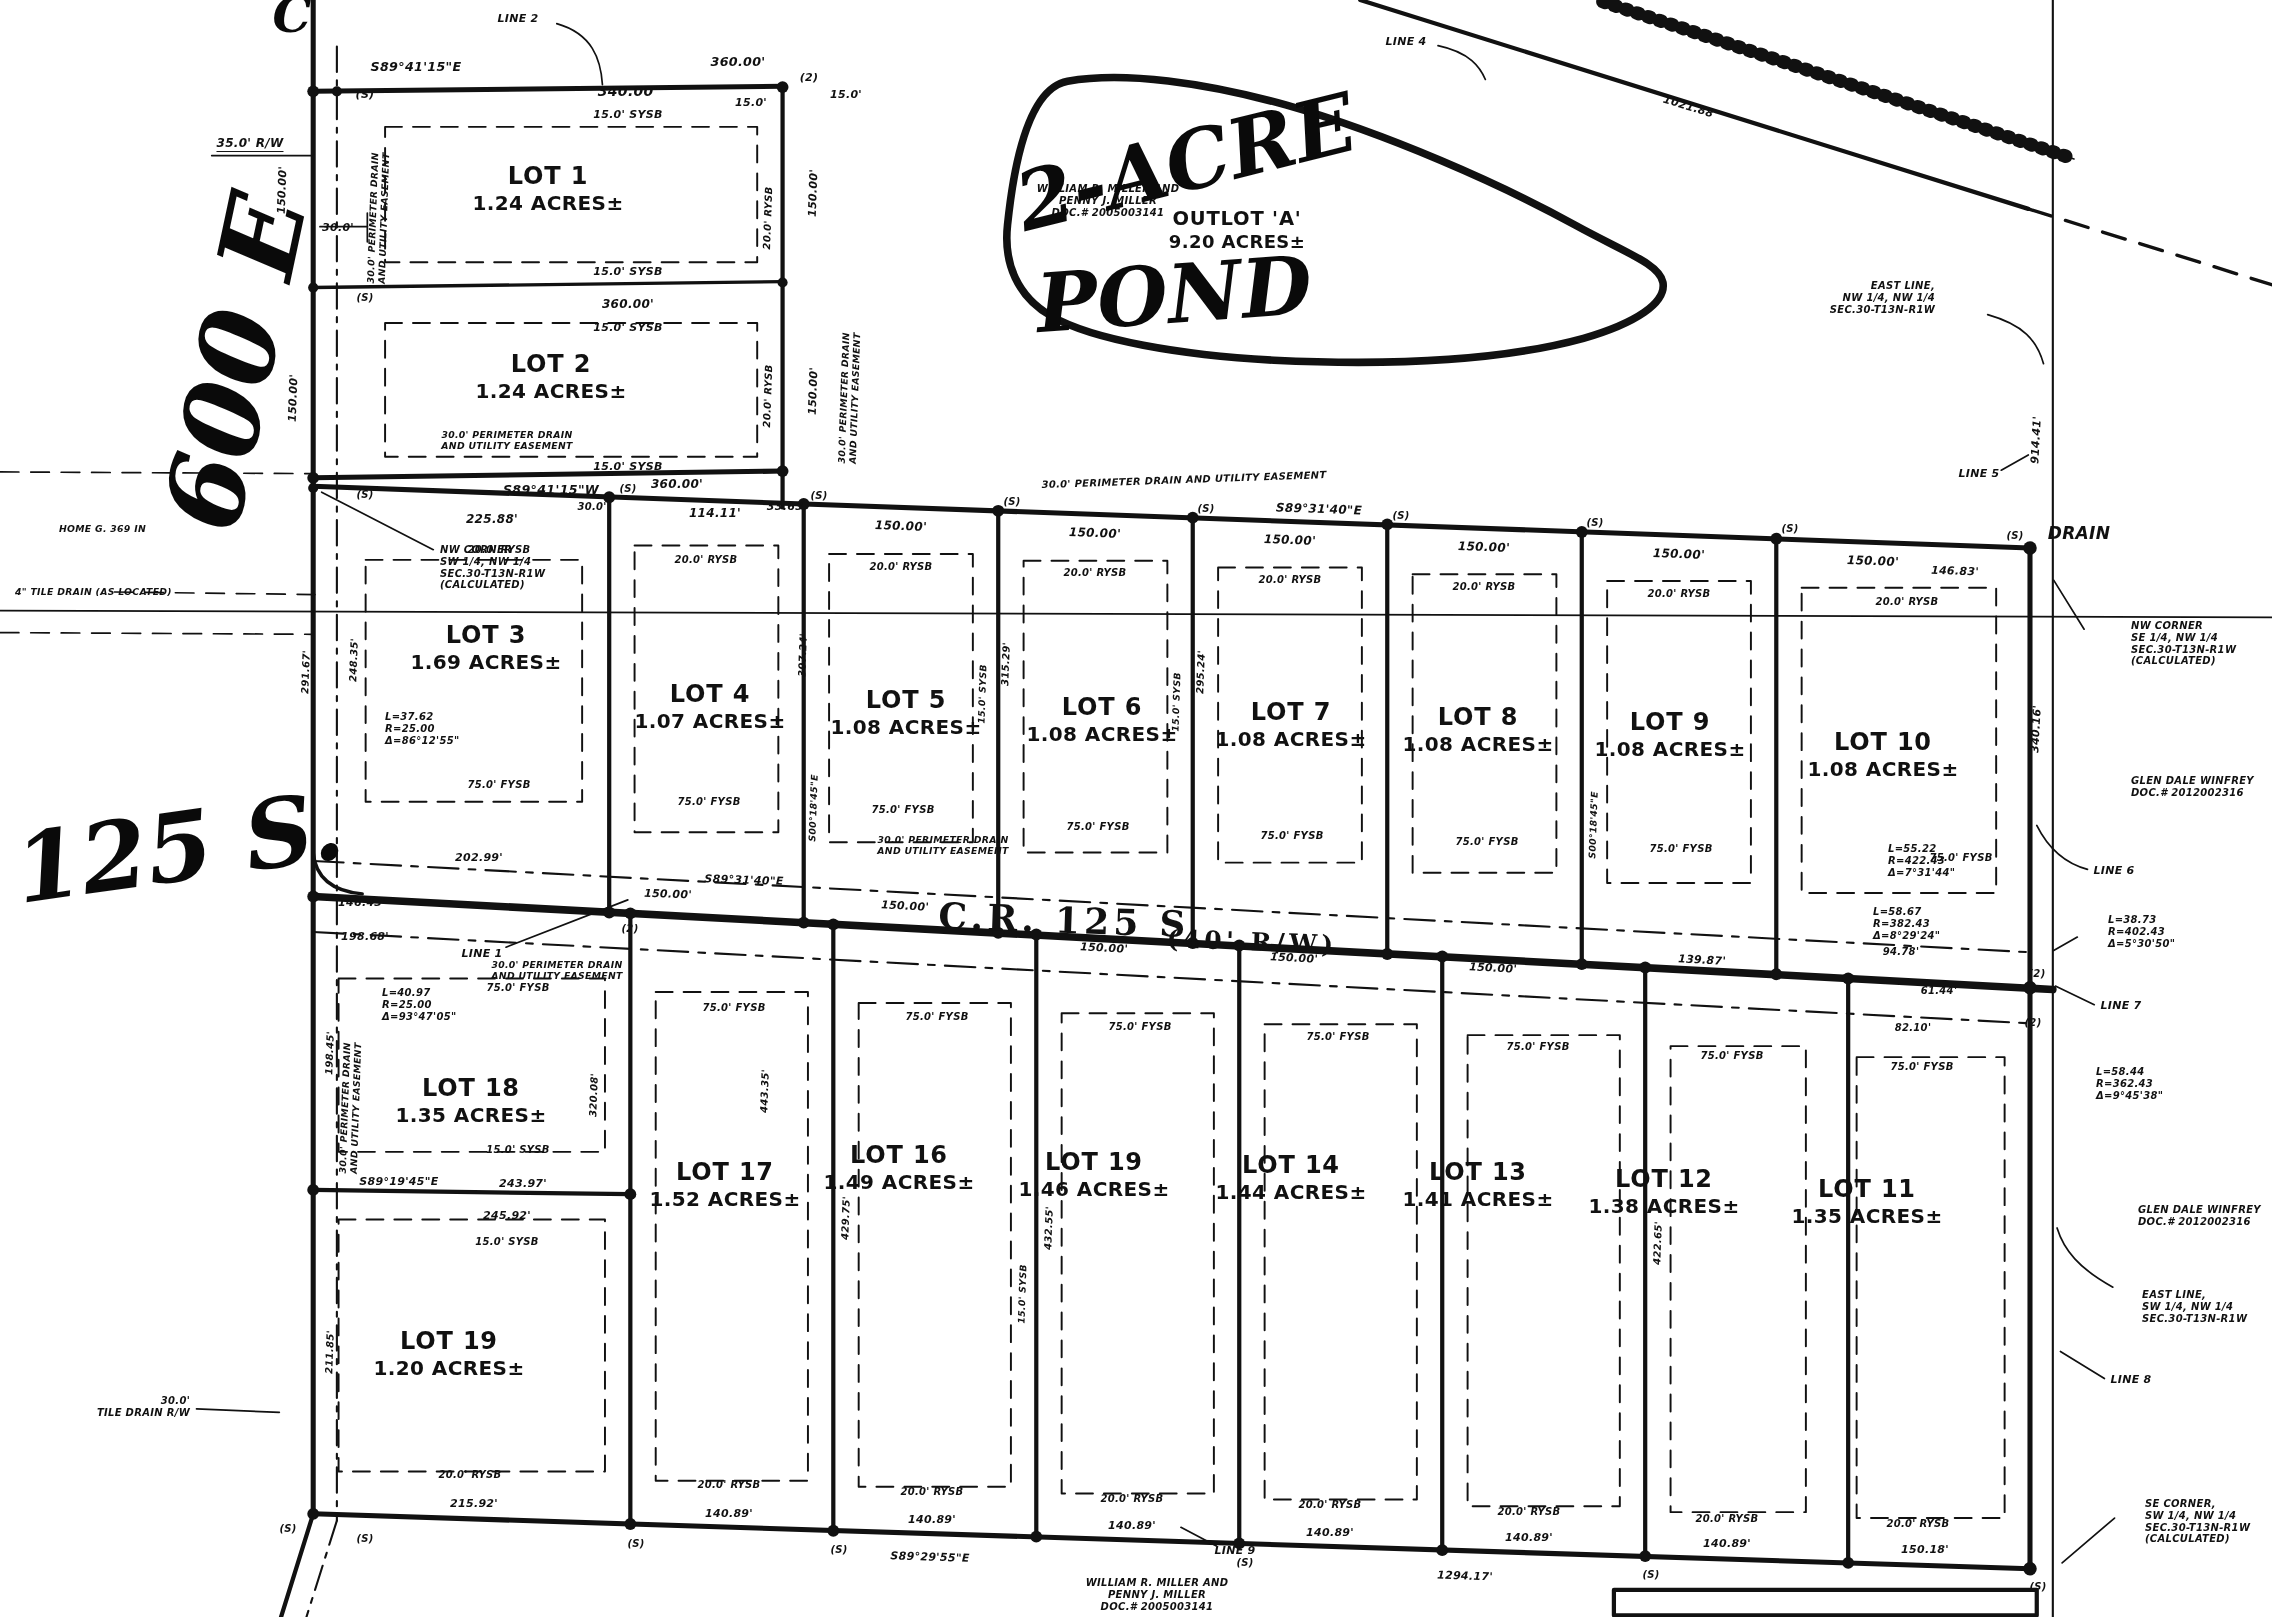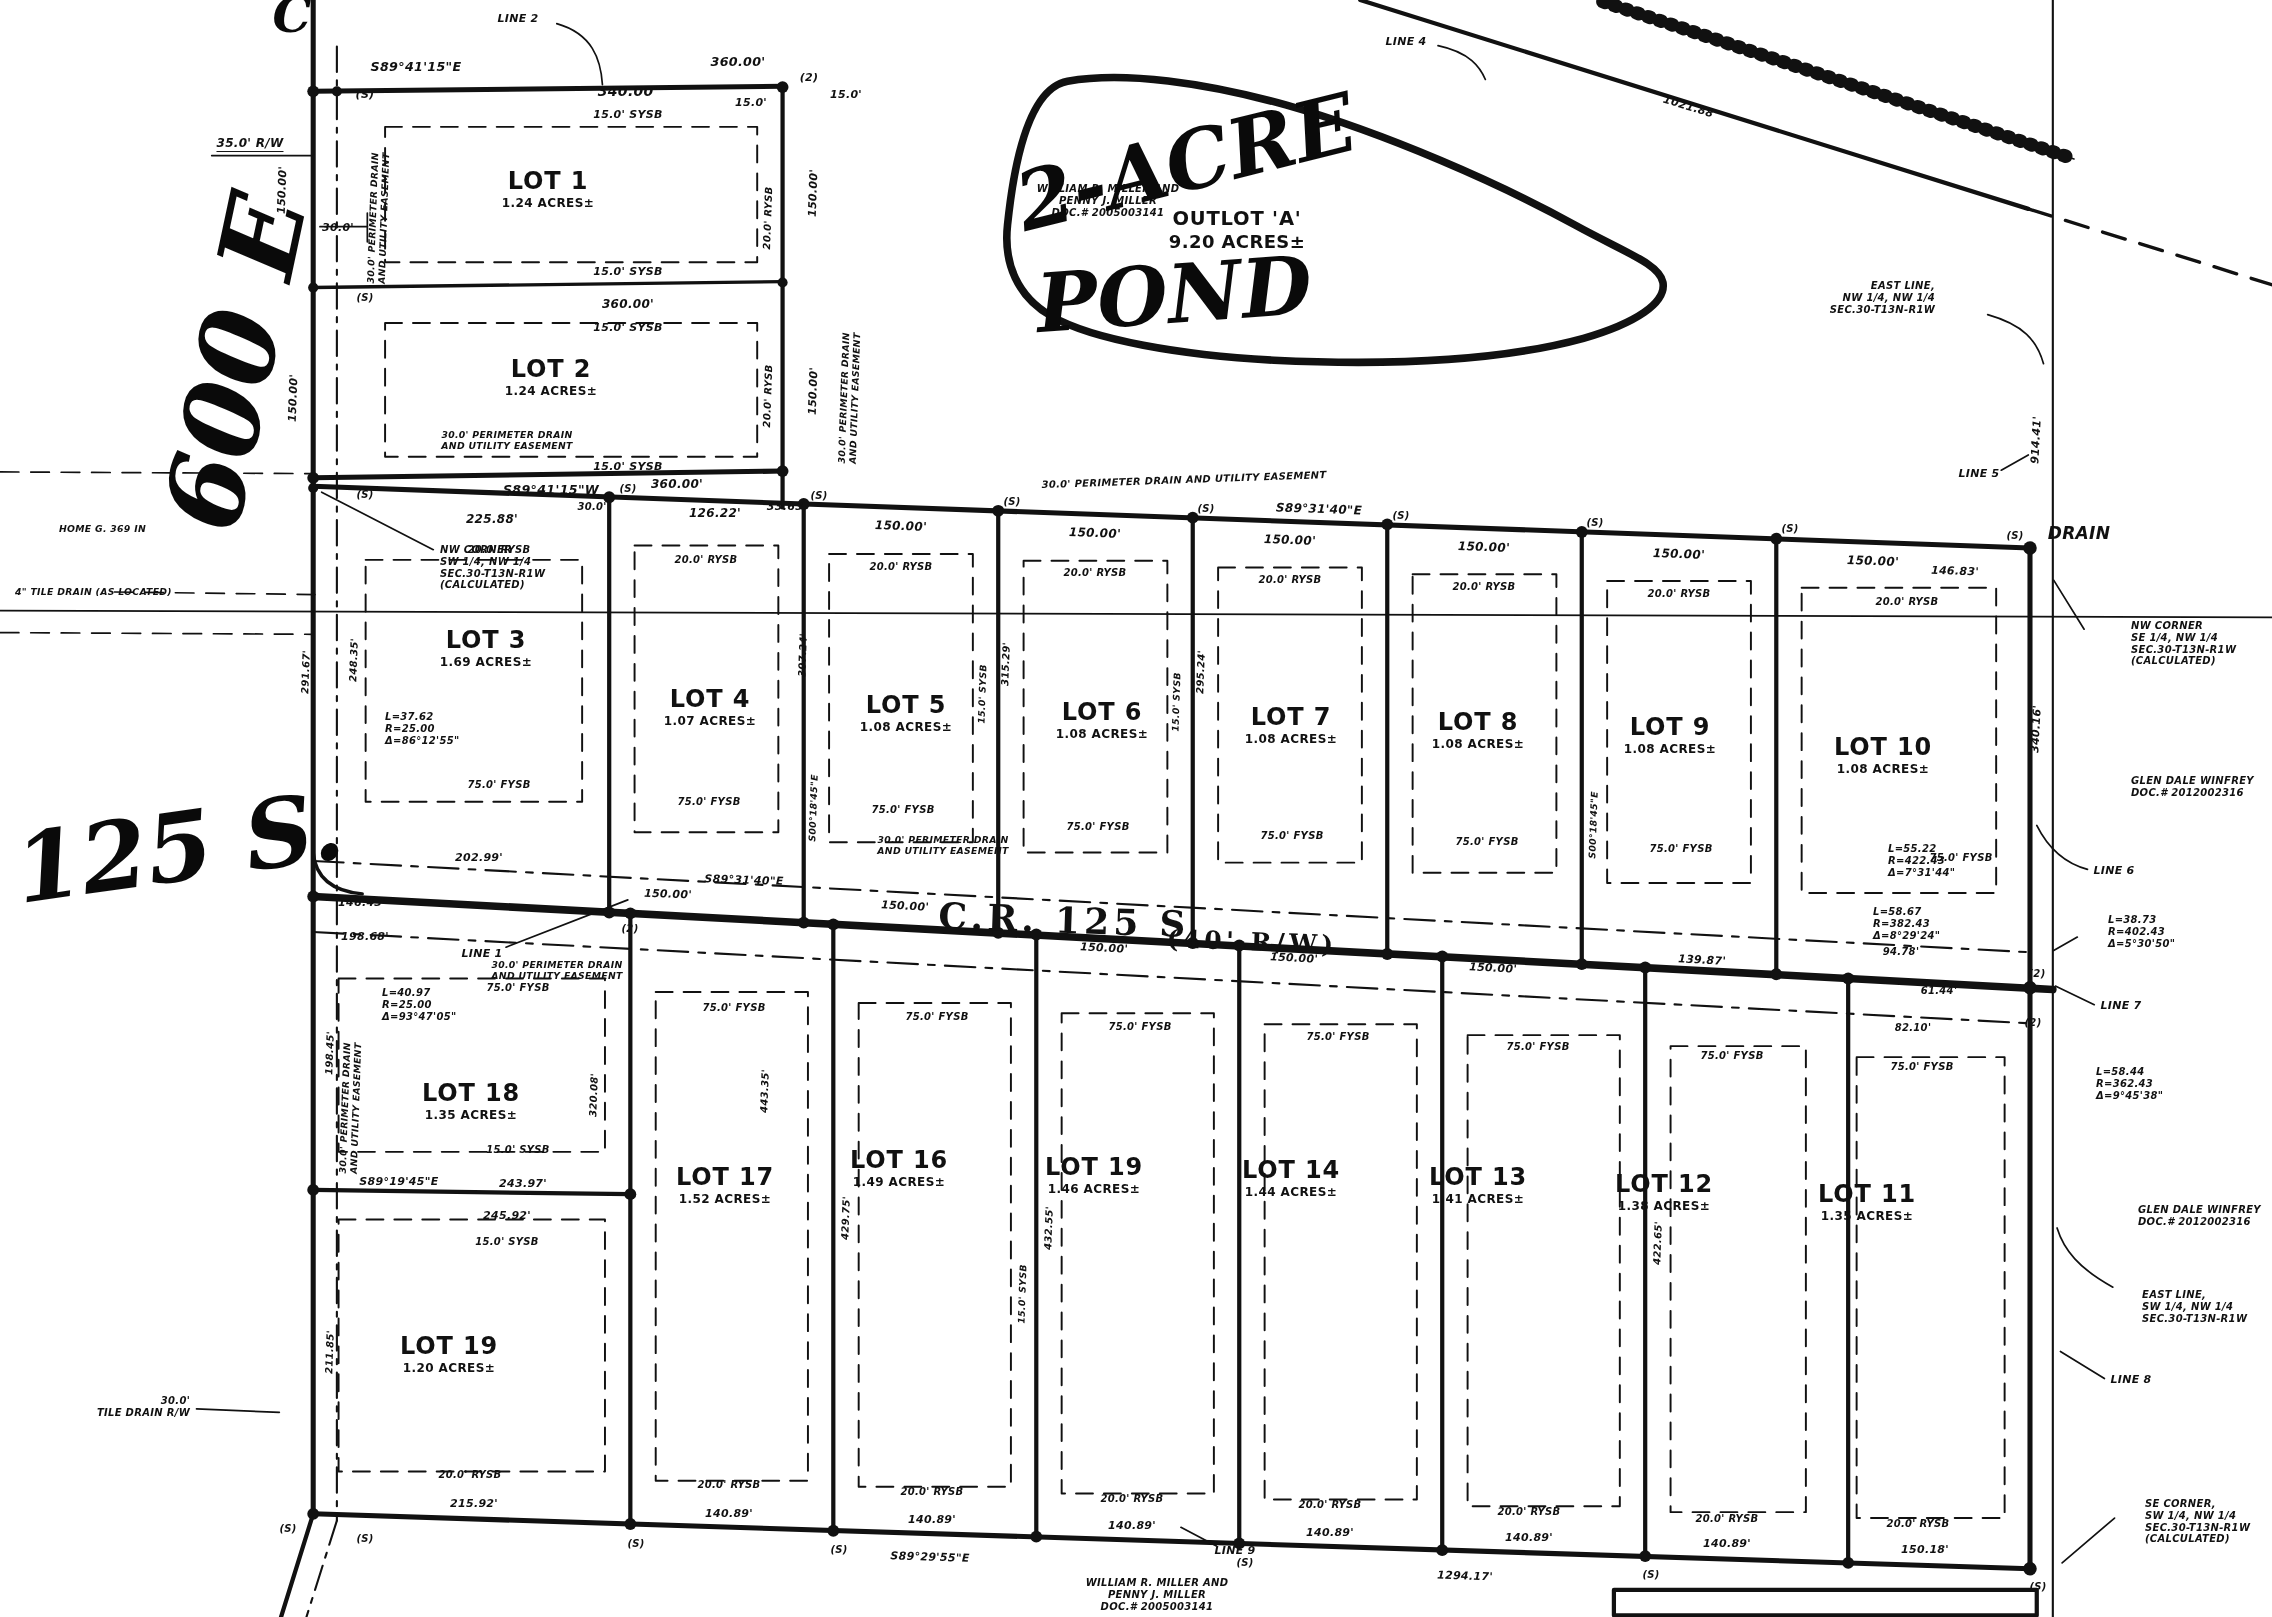--- a/index.html
+++ b/index.html
@@ -9,21 +9,21 @@
   #linework{position:absolute;left:0;top:0;}
   #labels{position:absolute;left:0;top:0;width:100%;height:100%;}
   .lbl{position:absolute;font:italic 700 13.5px "DejaVu Sans",sans-serif;color:#111;
        white-space:pre-line;text-align:center;line-height:1.18;letter-spacing:0.3px;}
   .lbl.a-l{text-align:left;}
   .lbl.a-r{text-align:right;}
   .lbl.u{border-bottom:1.7px solid #111;padding-bottom:0.8px;}
   .lbl.big{font-style:normal;font-family:"DejaVu Serif",serif;font-weight:700;letter-spacing:4.2px;white-space:nowrap;}
   .lot{position:absolute;text-align:center;font:700 24px "DejaVu Sans",sans-serif;
        letter-spacing:0.8px;white-space:nowrap;line-height:1.25;}
-  .lot .acres{display:block;font-size:12px;letter-spacing:0.4px;}
+  .lot .acres{display:block;font-size:20px;letter-spacing:0.4px;}
   .lot.small{font-size:19.5px;}
   .lot.small .acres{font-size:18px;}
   .hand{position:absolute;font-family:"DejaVu Serif",serif;font-style:italic;font-weight:700;
         white-space:nowrap;color:#0a0a0a;}
 </style>
 </head>
 <body>
 
 <div id="plat">
   <svg id="linework" width="2273" height="1617" viewBox="0 0 2687 1912" fill="none" stroke="#111" stroke-linecap="round" stroke-linejoin="round">
@@ -202,21 +202,21 @@
       <div class="lbl" style="left: 768px; top: 396px; font-size: 10px; transform: translate(-50%, -50%) rotate(-88deg);">20.0' RYSB</div>
       <div class="lbl" style="left: 814px; top: 391px; font-size: 11px; transform: translate(-50%, -50%) rotate(-88deg);">150.00'</div>
       <div class="lbl" style="left: 365px; top: 298px; font-size: 10px; transform: translate(-50%, -50%) rotate(0deg);">(S)</div>
       <div class="lbl" style="left: 365px; top: 495px; font-size: 10px; transform: translate(-50%, -50%) rotate(0deg);">(S)</div>
       <div class="lbl" style="left: 507px; top: 441px; font-size: 9.3px; transform: translate(-50%, -50%) rotate(0deg);">30.0' PERIMETER DRAIN
 AND UTILITY EASEMENT</div>
       <div class="lbl" style="left: 628px; top: 467px; font-size: 11px; transform: translate(-50%, -50%) rotate(0deg);">15.0' SYSB</div>
       <div class="lbl" style="left: 551px; top: 489px; font-size: 12.7px; transform: translate(-50%, -50%) rotate(0deg);">S89°41'15"W</div>
       <div class="lbl" style="left: 677px; top: 484px; font-size: 12px; transform: translate(-50%, -50%) rotate(0deg);">360.00'</div>
       <div class="lbl" style="left: 492px; top: 519px; font-size: 12px; transform: translate(-50%, -50%) rotate(0deg);">225.88'</div>
-      <div class="lbl" style="left: 715px; top: 513px; font-size: 12px; transform: translate(-50%, -50%) rotate(0deg);">126.22'</div>
+      <div class="lbl" style="left: 715px; top: 513px; font-size: 12px; transform: translate(-50%, -50%) rotate(0deg);">114.11'</div>
       <div class="lbl" style="left: 785px; top: 507px; font-size: 11px; transform: translate(-50%, -50%) rotate(0deg);">33.63</div>
       <div class="lbl" style="left: 294px; top: 398px; font-size: 11px; transform: translate(-50%, -50%) rotate(-88deg);">150.00'</div>
       <div class="lbl a-l" style="left: 440px; top: 568px; font-size: 10px; transform: translate(0px, -50%) rotate(0deg);">NW CORNER
 SW 1/4, NW 1/4
 SEC.30-T13N-R1W
 (CALCULATED)</div>
       <div class="lbl" style="left: 592px; top: 507px; font-size: 10px; transform: translate(-50%, -50%) rotate(0deg);">30.0'</div>
       <div class="lbl" style="left: 1184px; top: 480px; font-size: 10px; transform: translate(-50%, -50%) rotate(-2deg);">30.0' PERIMETER DRAIN AND UTILITY EASEMENT</div>
       <div class="lbl" style="left: 1319px; top: 509px; font-size: 12px; transform: translate(-50%, -50%) rotate(2deg);">S89°31'40"E</div>
       <div class="lbl" style="left: 628px; top: 489px; font-size: 10px; transform: translate(-50%, -50%) rotate(0deg);">(S)</div>

